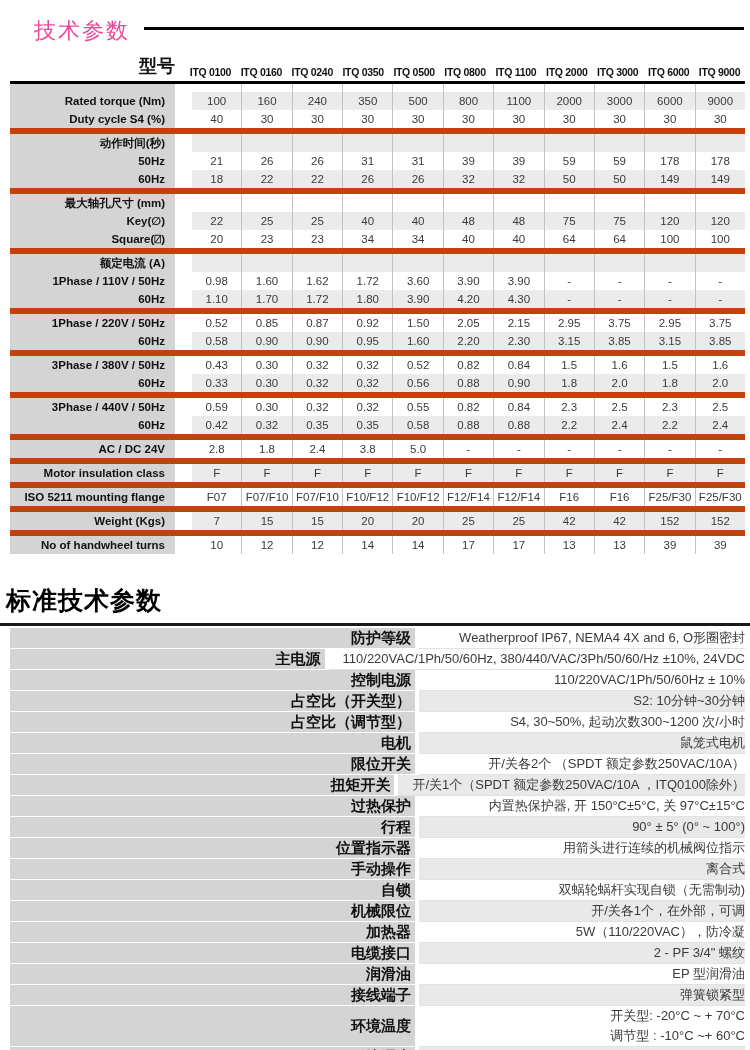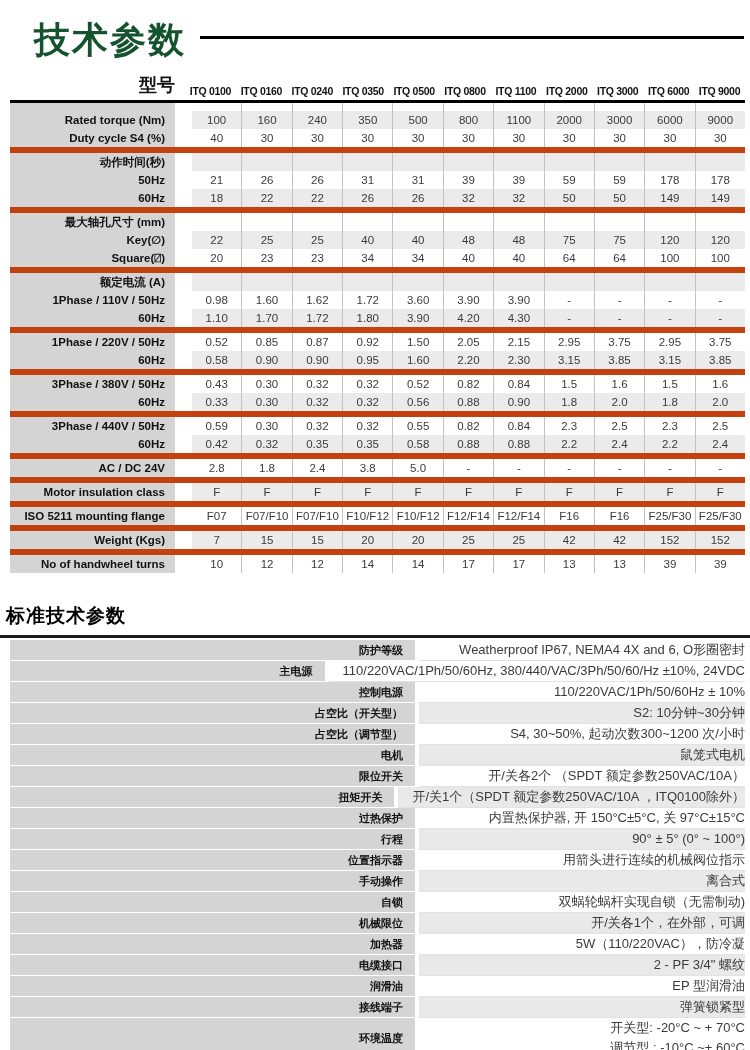--- a/index.html
+++ b/index.html
@@ -1,21 +1,21 @@
 <!DOCTYPE html>
 <html><head>
 <meta charset="utf-8">
 <style>
   html,body{margin:0;padding:0;background:#fff;}
   body{width:750px;height:1050px;font-family:"Liberation Sans","DejaVu Sans",sans-serif;color:#2b2b2b;overflow:hidden;}
   .page{position:relative;width:750px;height:1050px;}
 
   
   .title-row{display:flex;align-items:center;padding:16px 6px 0 34px;}
-  .title-main{font-size:36px;font-weight:bold;color:#14532d;letter-spacing:2px;white-space:nowrap;}
+  .title-main{font-size:22px;font-weight:normal;color:#ec4899;letter-spacing:2px;white-space:nowrap;}
   .title-rule{flex:1;height:3px;background:#000;margin-left:14px;margin-top:-6px;}
 
   
   .model-row{display:flex;align-items:flex-end;margin:10px 5px 0 10px;height:22px;}
   .model-lbl{width:165px;text-align:right;padding-right:10px;font-weight:bold;font-size:18px;color:#111;}
   .model-cells{flex:1;display:flex;margin-left:0;}
   .mcell{flex:1;text-align:center;font-weight:bold;font-size:10.5px;color:#111;white-space:nowrap;letter-spacing:-0.3px;}
   .black-bar{height:3px;background:#000;margin:3px 5px 0 10px;}
 
   
@@ -25,26 +25,26 @@
   .row.spacer{height:8px;line-height:8px;}
   .lbl{width:165px;background:#d4d4d4;text-align:right;padding-right:10px;font-weight:bold;
        font-size:11.5px;color:#111;white-space:nowrap;box-sizing:border-box;}
   .cells{flex:1;display:flex;margin-left:17px;}
   .cell{flex:1;text-align:center;font-size:11.5px;color:#3a3a3a;border-left:1px solid #c2c2c2;overflow:hidden;}
   .cell:first-child{border-left:none;}
   .row.g .cell{background:#ebebeb;}
   .row.w .cell{background:#fff;}
 
   
-  .sec2-title{font-size:19px;font-weight:bold;color:#000;letter-spacing:1px;margin:30px 0 6px 6px;}
+  .sec2-title{font-size:25px;font-weight:bold;color:#000;letter-spacing:1px;margin:30px 0 6px 6px;}
   .sec2-rule{height:3px;background:#1a1a1a;margin:0 0 2px 0;}
   .std{margin:2px 5px 0 10px;}
   .srow{display:flex;}
-  .slbl{width:405px;background:#d4d4d4;text-align:right;padding-right:12px;font-weight:bold;
-        font-size:11px;color:#111;box-sizing:border-box;border-bottom:1px solid #fff;
+  .slbl{width:405px;background:#d4d4d4;text-align:right;padding-right:4px;font-weight:bold;
+        font-size:15px;color:#111;box-sizing:border-box;border-bottom:1px solid #fff;
         display:flex;flex-direction:column;justify-content:center;align-items:flex-end;}
   .sval{flex:1;margin-left:4px;padding-left:14px;font-size:13px;color:#3a3a3a;
         border-bottom:1px solid #e2e2e2;display:flex;flex-direction:column;justify-content:center;text-align:right;}
   .srow.g .sval{background:#e9e9e9;}
   .sval .vline{line-height:20px;white-space:nowrap;}
   .srow{min-height:21px;}
 </style>
 </head>
 <body>
 

